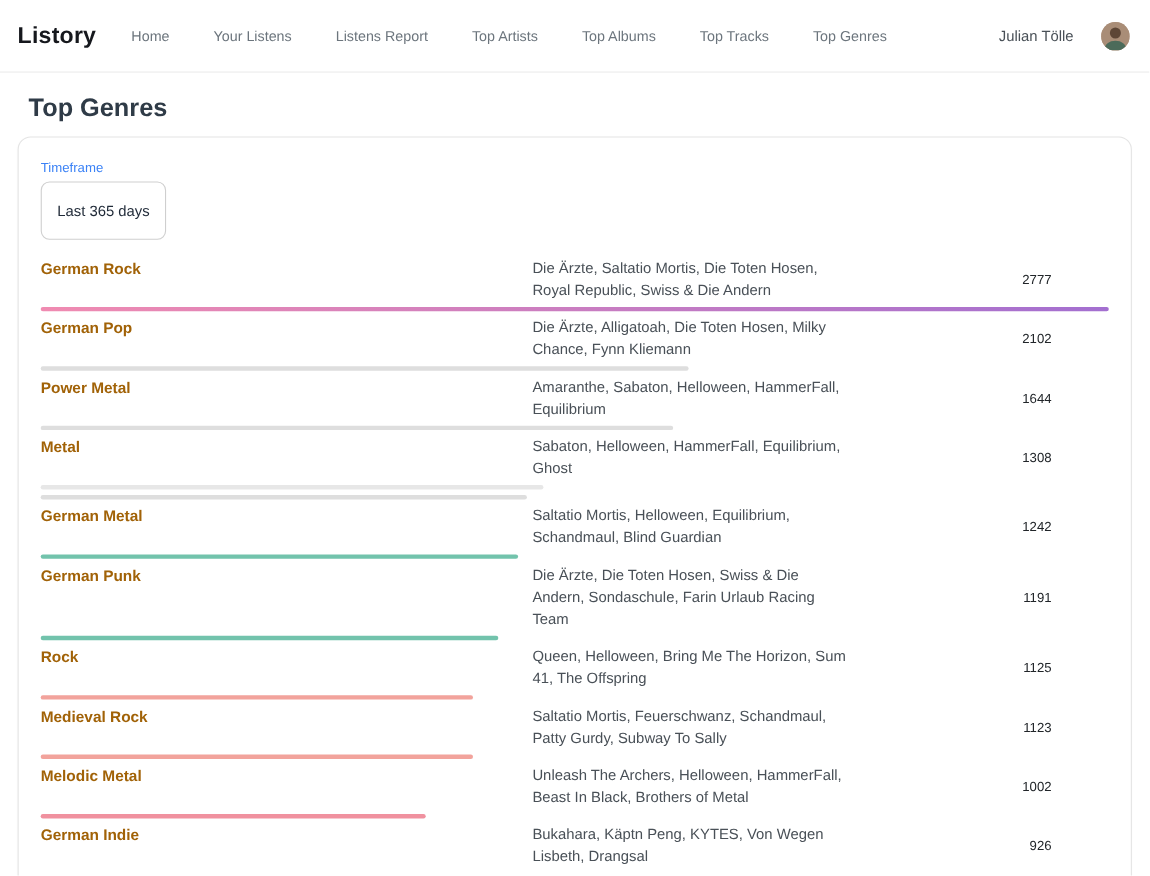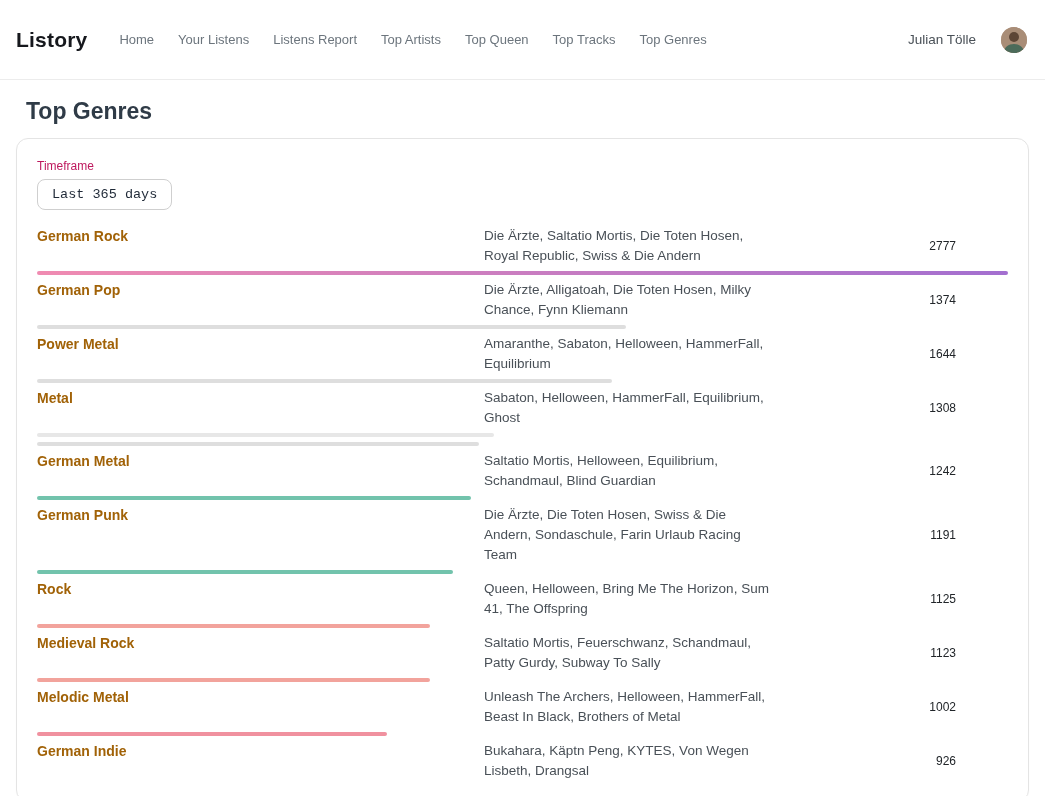--- a/index.html
+++ b/index.html
@@ -4,37 +4,37 @@
 <style>
   * { margin:0; padding:0; box-sizing:border-box; }
   html,body { width:1045px; height:796px; overflow:hidden; }
   body {
     font-family:"Liberation Sans", sans-serif;
     background:#ffffff;
     color:#212529;
   }
   
   .topnav {
-    height:80px;
+    height:66px;
     display:flex;
     align-items:center;
     padding:0 18px 0 16px;
     border-bottom:1px solid #ececec;
     background:#ffffff;
   }
   .brand {
     font-size:21px;
     font-weight:800;
     color:#16181d;
     letter-spacing:.2px;
     margin-right:32px;
     cursor:pointer;
     white-space:nowrap;
   }
-  .nav-links { display:flex; align-items:center; gap:24px; }
+  .nav-links { display:flex; align-items:center; gap:40px; }
   .nav-link {
     font-size:13px;
     color:#6c757d;
     text-decoration:none;
     cursor:pointer;
     white-space:nowrap;
   }
   .user-area { margin-left:auto; display:flex; align-items:center; gap:25px; cursor:pointer; }
   .user-name { font-size:13.5px; color:#495057; white-space:nowrap; }
   .avatar {
@@ -53,31 +53,31 @@
     color:#2f3b47;
     margin:18px 0 13px 10px;
   }
   .card {
     border:1px solid #e4e4e4;
     border-radius:12px;
     background:#fff;
     padding:20px;
     box-shadow:0 1px 2px rgba(0,0,0,.02);
   }
-  .tf-label { font-size:12px; color:#be185d; margin-bottom:6px; }
+  .tf-label { font-size:12px; color:#3b82f6; margin-bottom:6px; }
   .tf-button {
     display:inline-block;
-    padding:7px 14px;
+    padding:18px 14px;
     font-size:13.5px;
     color:#1f2937;
     background:#fff;
     border:1px solid #cfcfcf;
     border-radius:8px;
     cursor:pointer;
-    font-family:Liberation Mono, monospace;
+    font-family:Liberation Sans, sans-serif;
   }
 
   
   .genre-list { margin-top:16px; }
   .genre-row { }
   .row-grid {
     display:grid;
     grid-template-columns:447px 292px 1fr;
     align-items:start;
   }
@@ -112,21 +112,21 @@
   <div class="brand">Listory</div>
   <nav class="nav-links">
   <a class="nav-link">Home</a>
 
   <a class="nav-link">Your Listens</a>
 
   <a class="nav-link">Listens Report</a>
 
   <a class="nav-link">Top Artists</a>
 
-  <a class="nav-link">Top Queen</a>
+  <a class="nav-link">Top Albums</a>
 
   <a class="nav-link">Top Tracks</a>
 
   <a class="nav-link">Top Genres</a>
 </nav>
   <div class="user-area">
     <span class="user-name">Julian Tölle</span>
     <span class="avatar">
       <svg width="26" height="26" viewBox="0 0 26 26">
         <rect width="26" height="26" fill="#a98d77"></rect>
@@ -151,21 +151,21 @@
       <div class="genre-artists">Die Ärzte, Saltatio Mortis, Die Toten Hosen, Royal Republic, Swiss &amp; Die Andern</div>
       <div class="genre-count">2777</div>
     </div>
     <div class="genre-bar" style="width: 100%; background: linear-gradient(90deg, rgb(240, 139, 177), rgb(163, 111, 208));"></div>
   </div>
 
   <div class="genre-row">
     <div class="row-grid">
       <div class="genre-name">German Pop</div>
       <div class="genre-artists">Die Ärzte, Alligatoah, Die Toten Hosen, Milky Chance, Fynn Kliemann</div>
-      <div class="genre-count">1374</div>
+      <div class="genre-count">2102</div>
     </div>
     <div class="genre-bar" style="width: 60.677%; background: rgb(222, 222, 222);"></div>
   </div>
 
   <div class="genre-row">
     <div class="row-grid">
       <div class="genre-name">Power Metal</div>
       <div class="genre-artists">Amaranthe, Sabaton, Helloween, HammerFall, Equilibrium</div>
       <div class="genre-count">1644</div>
     </div>

